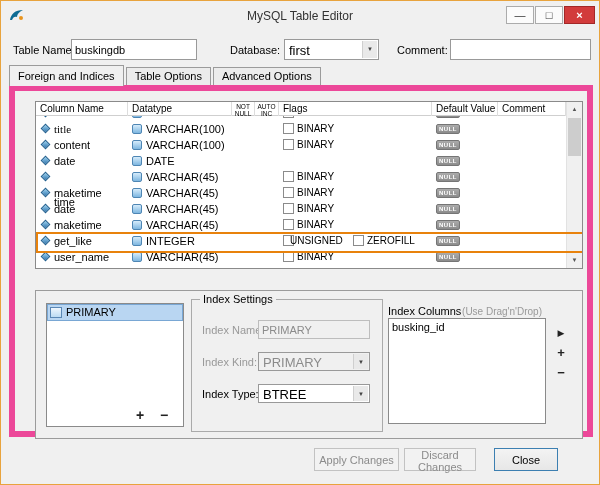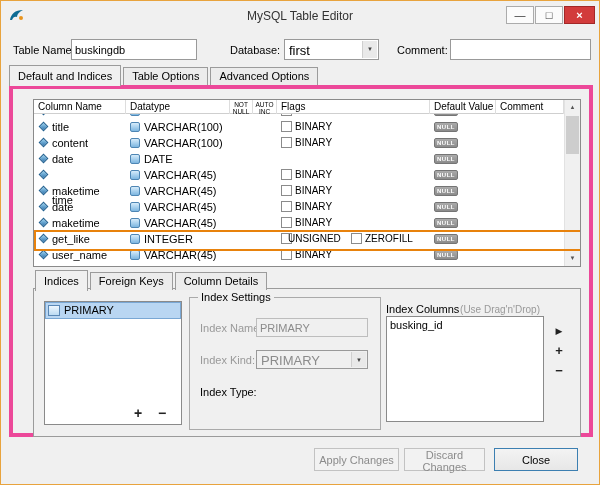--- a/index.html
+++ b/index.html
@@ -33,21 +33,21 @@
                  border-left:1px solid #cfcfcf; font-size:6px; line-height:17px; text-align:center; color:#444; }
 
   
   .tabstrip { position:absolute; height:20px; display:flex; align-items:flex-end; z-index:4; }
   #main-tabs { left:8px; top:64px; }
   .tab { height:18px; line-height:17px; padding:0 8px; background:#ececec; border:1px solid #9b9b9b;
          border-bottom:none; margin-right:2px; font-size:11px; white-space:nowrap; cursor:default; }
   .tab.active { height:21px; line-height:20px; background:#f0f0f0; margin-bottom:-1px; position:relative; z-index:5; }
 
   .tabpage { position:absolute; left:8px; top:84px; width:584px; height:352px;
-             border:4px solid #ec4899; background:#f0f0f0; }
+             border:6px solid #ec4899; background:#f0f0f0; }
 
   
   .grid { position:absolute; left:20px; top:10px; width:548px; height:168px;
           border:1px solid #8a8a8a; background:#fff; overflow:hidden; }
   .grid-header { position:absolute; left:0; top:0; width:530px; height:14px;
                  background:#fff; border-bottom:1px solid #cfcfcf; }
   .gh { position:absolute; top:0; height:14px; line-height:14px; font-size:10px; padding-left:4px;
         border-right:1px solid #ddd; overflow:hidden; white-space:nowrap; }
   .gh.sm { font-size:6.5px; line-height:7px; white-space:pre-line; text-align:center; padding:1px 0 0 0; }
   #grid-rows { position:absolute; left:0; top:19px; width:530px; }
@@ -102,22 +102,22 @@
   .ic-btns { position:absolute; left:514px; top:32px; width:22px; text-align:center; }
   .ic-btn { display:block; height:20px; line-height:20px; font-size:13px; font-weight:bold; color:#222; cursor:default; }
   .ic-btn.arrow { font-size:9px; font-weight:normal; }
 
   
   .btn { position:absolute; top:447px; height:23px; font:11px "Liberation Sans",sans-serif;
          background:linear-gradient(#f3f3f3,#e7e7e7); border:1px solid #ababab; cursor:default; }
   .btn.disabled { color:#8b8b8b; background:#f2f2f2; border-color:#c2c2c2; }
   .btn.default { border-color:#3c7fb1; }
   #btn-apply { left:313px; width:85px; }
-  #btn-discard { left:403px; width:81px; }
-  #btn-close { left:493px; width:84px;text-align:center; }
+  #btn-discard { left:403px; width:72px; }
+  #btn-close { left:493px; width:64px;text-align:center; }
 </style>
 </head>
 <body>
 
 <div class="window">
 
   <div class="titlebar">
     <span class="app-icon">
       <svg width="16" height="16" viewBox="0 0 16 16">
         <path d="M1 13 C2 7 6 3 14 3 C10 5 8 7 8 10 C6 9 4 10 3 13 Z" fill="#0d6b94"></path>
@@ -136,21 +136,21 @@
     <span class="lbl" style="left:229px">Database:</span>
     <div class="combo" style="left:283px;width:95px">
       <span class="combo-text">first</span>
       <span class="combo-arrow">▼</span>
     </div>
     <span class="lbl" style="left:396px">Comment:</span>
     <input class="txt" style="left: 449px; width: 141px;" value="">
   </div>
 
   <div class="tabstrip" id="main-tabs">
-      <div class="tab active">Default and Indices</div>
+      <div class="tab active">Foreign and Indices</div>
       <div class="tab">Table Options</div>
       <div class="tab">Advanced Options</div>
     </div>
 
   <div class="tabpage">
 
     <div class="grid">
       <div class="grid-header">
         <div class="gh" style="left:0;width:92px">Column Name</div>
         <div class="gh" style="left:92px;width:104px">Datatype</div>
@@ -168,21 +168,21 @@
           <span class="diamond" style="left:6px"></span>
           <span class="dt-icon" style="left:96px"></span>
           <span class="cb" style="left:247px"></span>
           <span class="null-badge" style="left:400px">NULL</span>
         </div>
       </div>
 
       <div id="grid-rows">
           <div class="grid-row">
             <span class="diamond" style="left: 6px;"></span>
-            <span class="c-name" style="left: 18px;">title</span>
+            <span class="c-name" style="left: 18px; font-family: Liberation Serif, serif;">title</span>
             <span class="dt-icon" style="left: 96px;"></span>
             <span class="c-dt" style="left: 110px;">VARCHAR(100)</span>
             <span class="cb" style="left: 247px;"></span>
             <span class="flag-lb" style="left: 261px;">BINARY</span>
             <span class="null-badge" style="left: 400px;">NULL</span>
           </div>
           <div class="grid-row">
             <span class="diamond" style="left: 6px;"></span>
             <span class="c-name" style="left: 18px;">content</span>
             <span class="dt-icon" style="left: 96px;"></span>
@@ -256,25 +256,20 @@
           </div>
         </div>
 
       <div class="scrollbar">
         <div class="sb-btn up">▲</div>
         <div class="sb-thumb"></div>
         <div class="sb-btn down">▼</div>
       </div>
     </div>
 
-    <div class="tabstrip" id="sub-tabs">
-        <div class="tab active">Indices</div>
-        <div class="tab">Foreign Keys</div>
-        <div class="tab">Column Details</div>
-      </div>
 
     <div class="subpanel">
       <div class="listbox index-list" id="index-list">
           <div class="list-item selected">
             <span class="idx-icon"></span>
             <span>PRIMARY</span>
           </div>
         </div>
       <div class="list-btns">
         <span class="flat-btn">+</span>
@@ -284,20 +279,24 @@
       <div class="groupbox">
         <span class="group-title">Index Settings</span>
         <span class="glbl dis" style="top:24px">Index Name:</span>
         <input class="txt gctl" disabled="" style="top: 20px;" value="PRIMARY">
         <span class="glbl dis" style="top:56px">Index Kind:</span>
         <div class="combo gctl disabled" style="top:52px">
           <span class="combo-text">PRIMARY</span>
           <span class="combo-arrow">▼</span>
         </div>
         <span class="glbl" style="top:88px">Index Type:</span>
+        <div class="combo gctl" style="top:84px">
+          <span class="combo-text">BTREE</span>
+          <span class="combo-arrow">▼</span>
+        </div>
       </div>
 
       <div class="ic-title">Index Columns</div>
       <div class="ic-hint">(Use Drag'n'Drop)</div>
       <div class="listbox ic-list" id="ic-list">
           <div class="list-item">busking_id</div>
         </div>
       <div class="ic-btns">
         <span class="ic-btn arrow">▶</span>
         <span class="ic-btn">+</span>

